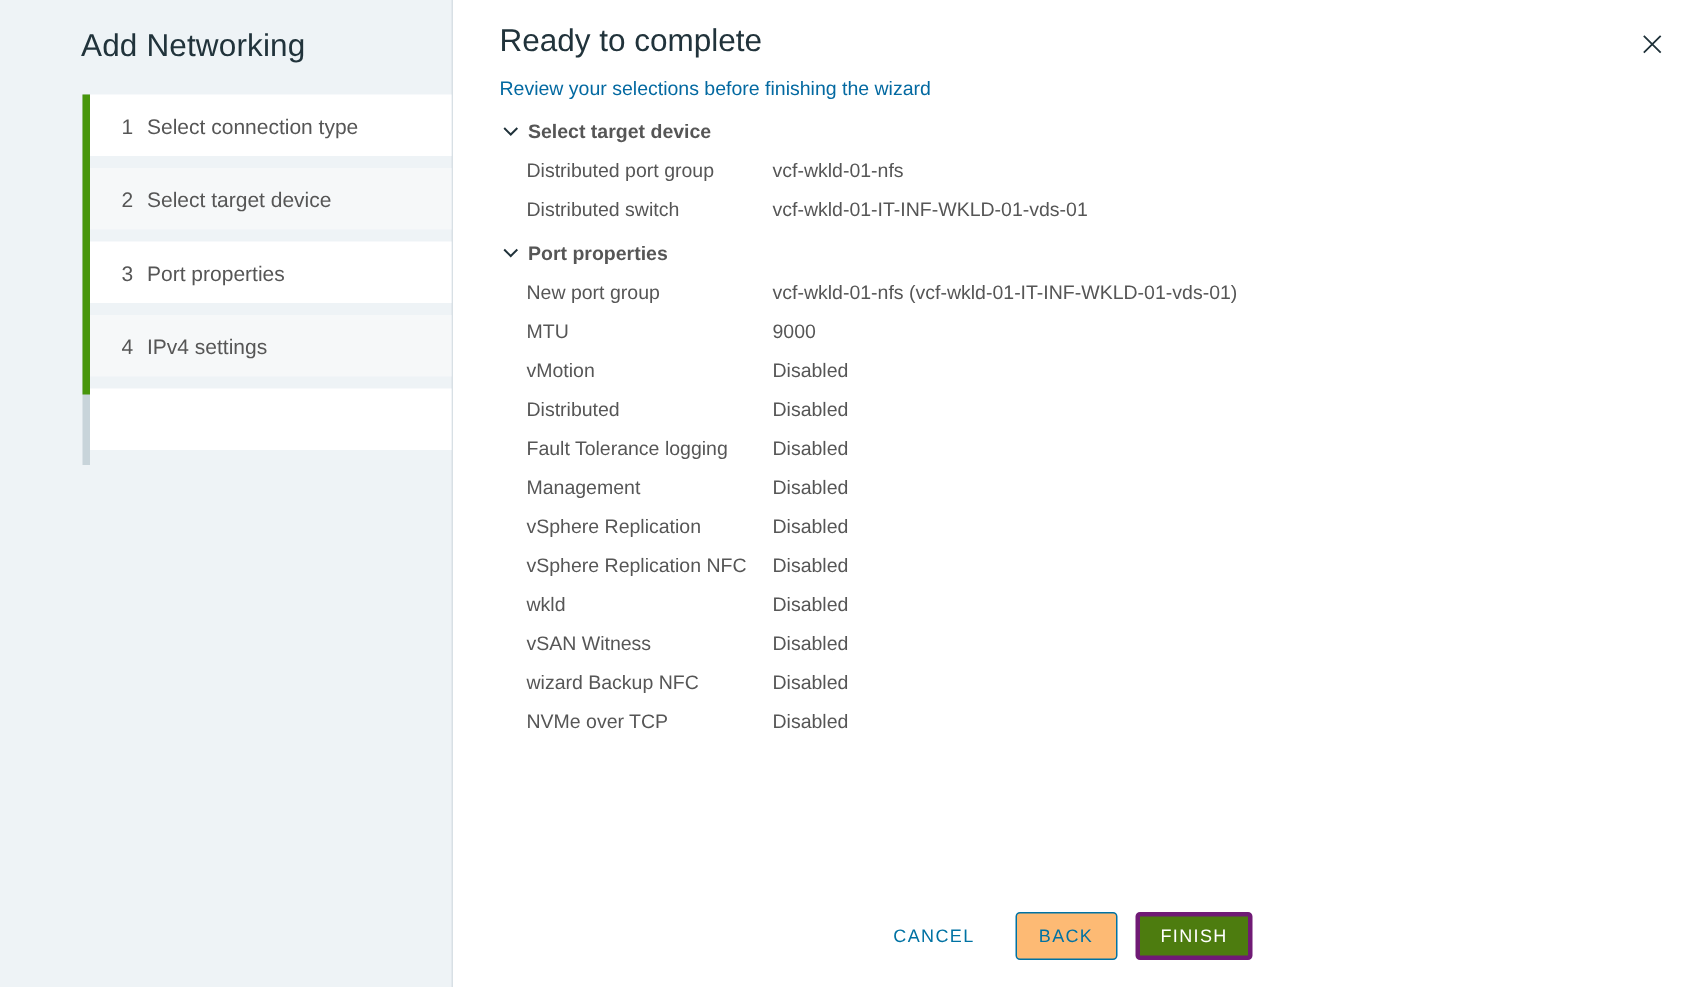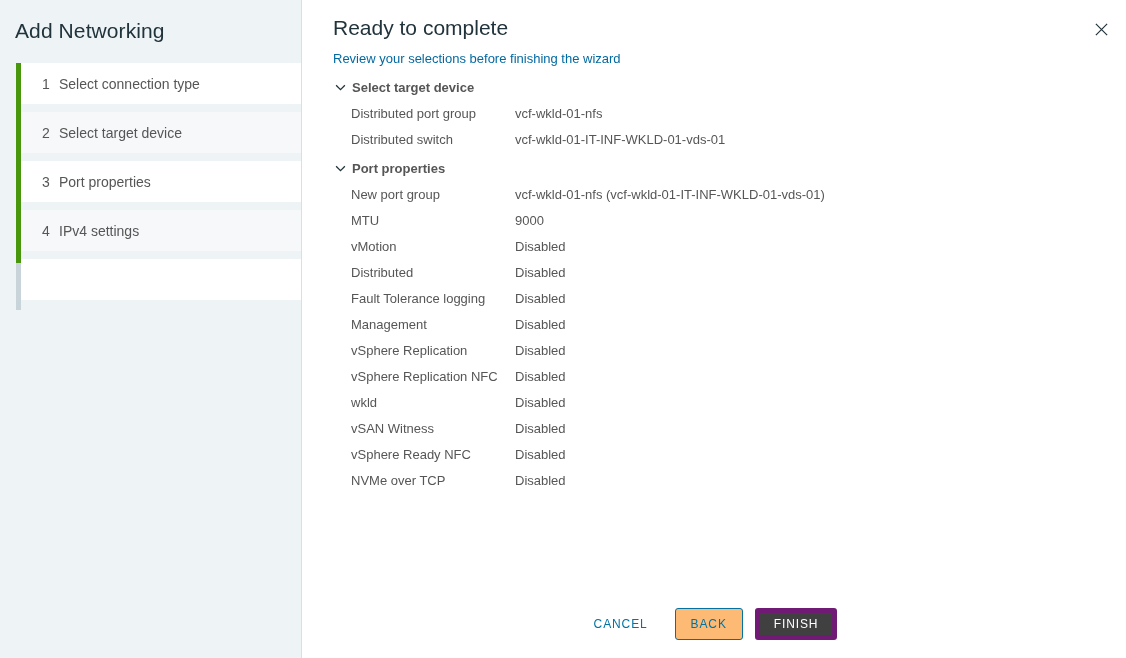--- a/index.html
+++ b/index.html
@@ -23,20 +23,21 @@
 
   
   .sidebar {
     width: 302px;
     height: 658px;
     background: #eef3f6;
     border-right: 1px solid #d8e0e5;
     box-sizing: border-box;
     position: relative;
     flex: none;
+    padding-left: 39px;
   }
   .sidebar-title {
     font-size: 21px;
     font-weight: 300;
     color: #21333b;
     letter-spacing: 0.1px;
     padding: 18px 0 0 15px;
     line-height: 26px;
   }
   .steps {
@@ -207,22 +208,22 @@
     background: transparent;
     border: 1px solid transparent;
     color: #0072a3;
   }
   .btn-outline {
     background: #fdba74;
     border: 1px solid #0072a3;
     color: #0072a3;
   }
   .btn-primary {
-    background: #404040;
-    border: 5px solid #701a75;
+    background: #4d7c0f;
+    border: 3px solid #701a75;
     color: #ffffff;
   }
 </style>
 </head>
 <body>
 
 <div class="wizard">
 
   <div class="sidebar">
     <div class="sidebar-title">Add Networking</div>
@@ -328,21 +329,21 @@
         </div>
         <div class="row">
           <div class="row-label">wkld</div>
           <div class="row-value">Disabled</div>
         </div>
         <div class="row">
           <div class="row-label">vSAN Witness</div>
           <div class="row-value">Disabled</div>
         </div>
         <div class="row">
-          <div class="row-label">vSphere Ready NFC</div>
+          <div class="row-label">wizard Backup NFC</div>
           <div class="row-value">Disabled</div>
         </div>
         <div class="row">
           <div class="row-label">NVMe over TCP</div>
           <div class="row-value">Disabled</div>
         </div>
       </div>
 
     </div>
 

